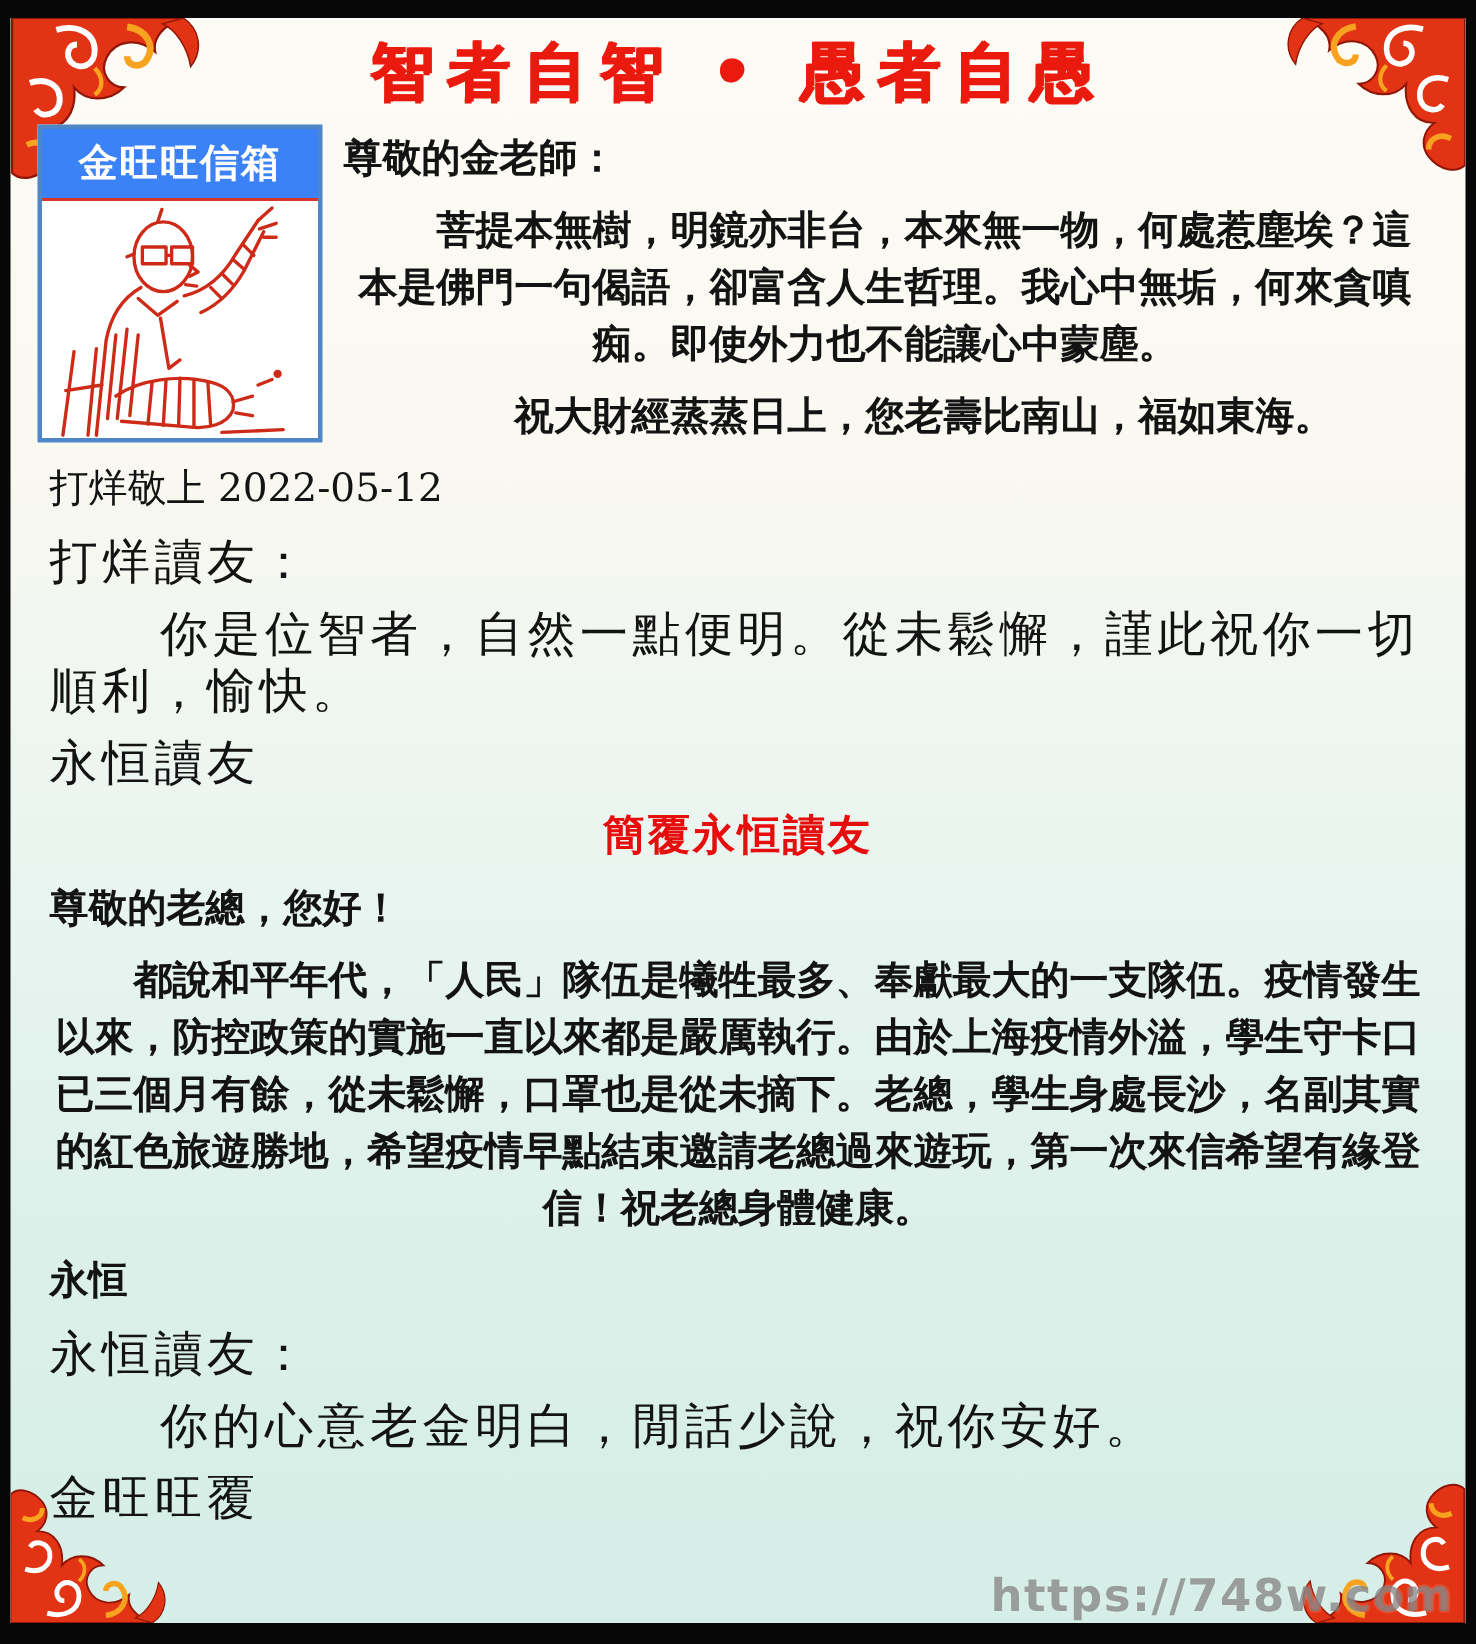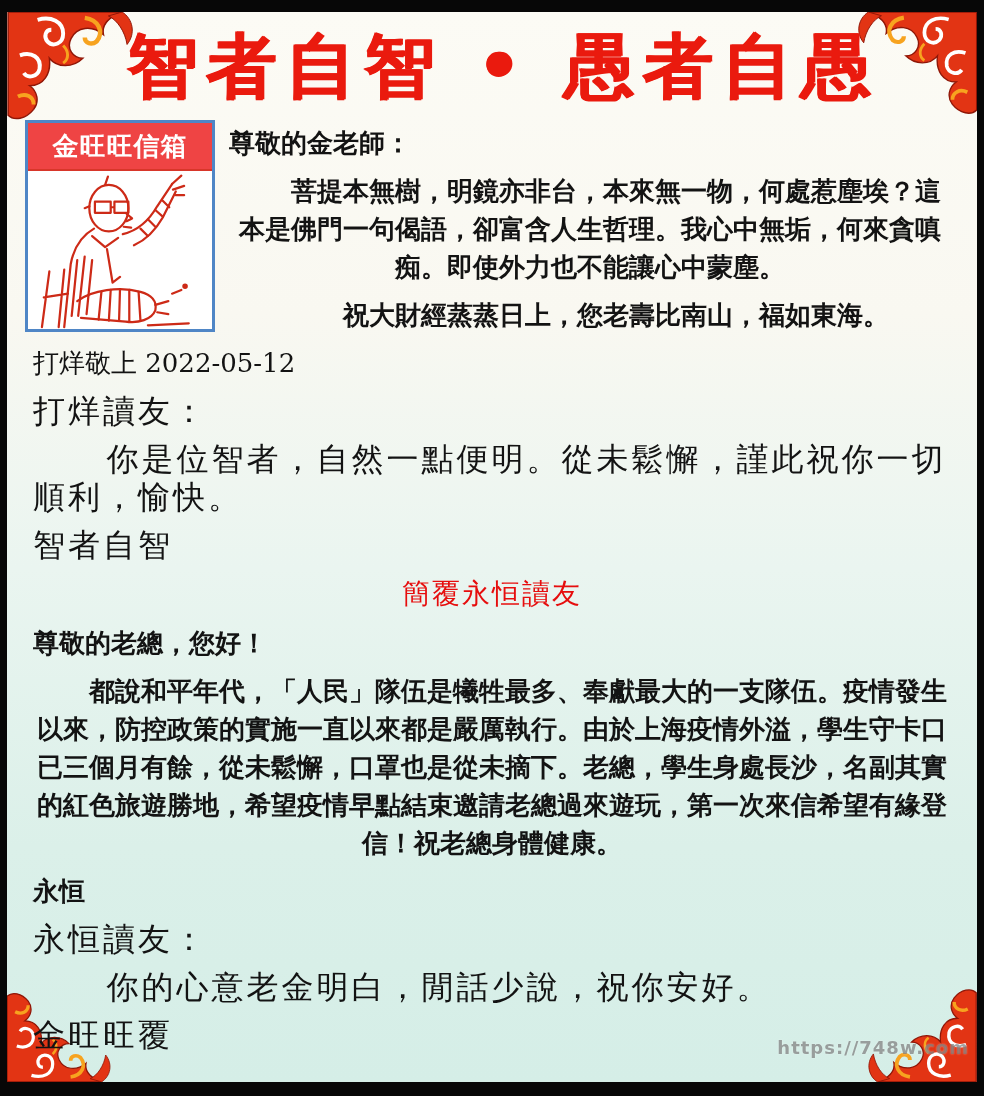--- a/index.html
+++ b/index.html
@@ -15,56 +15,56 @@
   
   .orn{position:absolute;z-index:1;}
   .orn-tl{top:0;left:0;width:130px;height:118px;}
   .orn-tr{top:0;right:0;width:122px;height:112px;transform:scaleX(-1);}
   .orn-bl{bottom:0;left:0;width:106px;height:98px;transform:scaleY(-1);}
   .orn-br{bottom:0;right:0;width:112px;height:102px;transform:scale(-1,-1);}
   
   .title{
     position:relative;z-index:2;margin:8px 120px 0;
     text-align:center;font-weight:bold;color:#ea1a0e;
-    font-size:70px;line-height:1.32;letter-spacing:9px;
+    font-size:42px;line-height:1.32;letter-spacing:9px;
     text-shadow:1.5px 0 0 #ea1a0e,0 1px 0 #ea1a0e;
     white-space:nowrap;
   }
   
   .content{
     position:relative;z-index:2;padding:2px 16px 0;
     font-size:26px;line-height:38px;color:#131313;
   }
   .content p{margin:10px;}
   .b{font-weight:bold;}
   .indent{text-indent:2em;text-align:center;}
   .kai{font-weight:normal;letter-spacing:3px;font-size:32px;}
   .kai-indent{text-indent:2.3em;}
   .right{text-align:left;}
   .pr{padding-right:26px;}
   .pr2{padding-right:18px;}
-  .red-center{color:#e60d0d;font-weight:normal;text-align:center;}
+  .red-center{color:#e60d0d;font-weight:bold;text-align:center;}
   .heading2{font-size:28px;line-height:40px;letter-spacing:2px;}
   
   .logo-box{
     float:left;width:190px;margin:6px 14px 4px 2px;
     border:3px solid #4f86c6;background:#fff;box-sizing:border-box;
   }
   .logo-header{
-    background:#ef4444;color:#fff;text-align:center;
+    background:#3b82f6;color:#fff;text-align:center;
     font-family:"DejaVu Sans","Liberation Sans",sans-serif;
     font-weight:bold;font-size:26px;letter-spacing:1px;padding:4px 2px;
     border-bottom:2px solid #d8362a;
   }
   .figure{display:block;width:100%;height:158px;background:#fff;}
   
   .watermark{
-    position:absolute;right:8px;bottom:24px;z-index:6;
+    position:absolute;right:8px;bottom:0;z-index:6;
     font-family:"DejaVu Sans","Liberation Sans",sans-serif;
-    font-weight:bold;font-size:18px;letter-spacing:1px;
+    font-weight:bold;font-size:30px;letter-spacing:1px;
     color:rgba(112,112,112,0.66);
     text-shadow:0 0 2px rgba(255,255,255,0.45);
   }
 </style>
 </head>
 <body>
 
 <svg width="0" height="0" style="position:absolute" aria-hidden="true">
   <defs>
     <symbol id="orn" viewBox="0 0 130 120">
@@ -127,21 +127,21 @@
         </svg>
     </div>
 
     <p class="b">尊敬的金老師：</p>
     <p class="b indent">菩提本無樹，明鏡亦非台，本來無一物，何處惹塵埃？這本是佛門一句偈語，卻富含人生哲理。我心中無垢，何來貪嗔痴。即使外力也不能讓心中蒙塵。</p>
     <p class="b indent">祝大財經蒸蒸日上，您老壽比南山，福如東海。</p>
     <p class="right">打烊敬上 2022-05-12</p>
 
     <p class="kai">打烊讀友：</p>
     <p class="kai kai-indent">你是位智者，自然一點便明。從未鬆懈，謹此祝你一切順利，愉快。</p>
-    <p class="kai right pr">智者自智</p>
+    <p class="kai right pr">永恒讀友</p>
 
     <p class="red-center heading2">簡覆永恒讀友</p>
 
     <p class="b">尊敬的老總，您好！</p>
     <p class="b indent">都說和平年代，「人民」隊伍是犧牲最多、奉獻最大的一支隊伍。疫情發生以來，防控政策的實施一直以來都是嚴厲執行。由於上海疫情外溢，學生守卡口已三個月有餘，從未鬆懈，口罩也是從未摘下。老總，學生身處長沙，名副其實的紅色旅遊勝地，希望疫情早點結束邀請老總過來遊玩，第一次來信希望有緣登信！祝老總身體健康。</p>
     <p class="b right pr2">永恒</p>
 
     <p class="kai">永恒讀友：</p>
     <p class="kai kai-indent">你的心意老金明白，閒話少說，祝你安好。</p>
     <p class="kai right pr">金旺旺覆</p>

